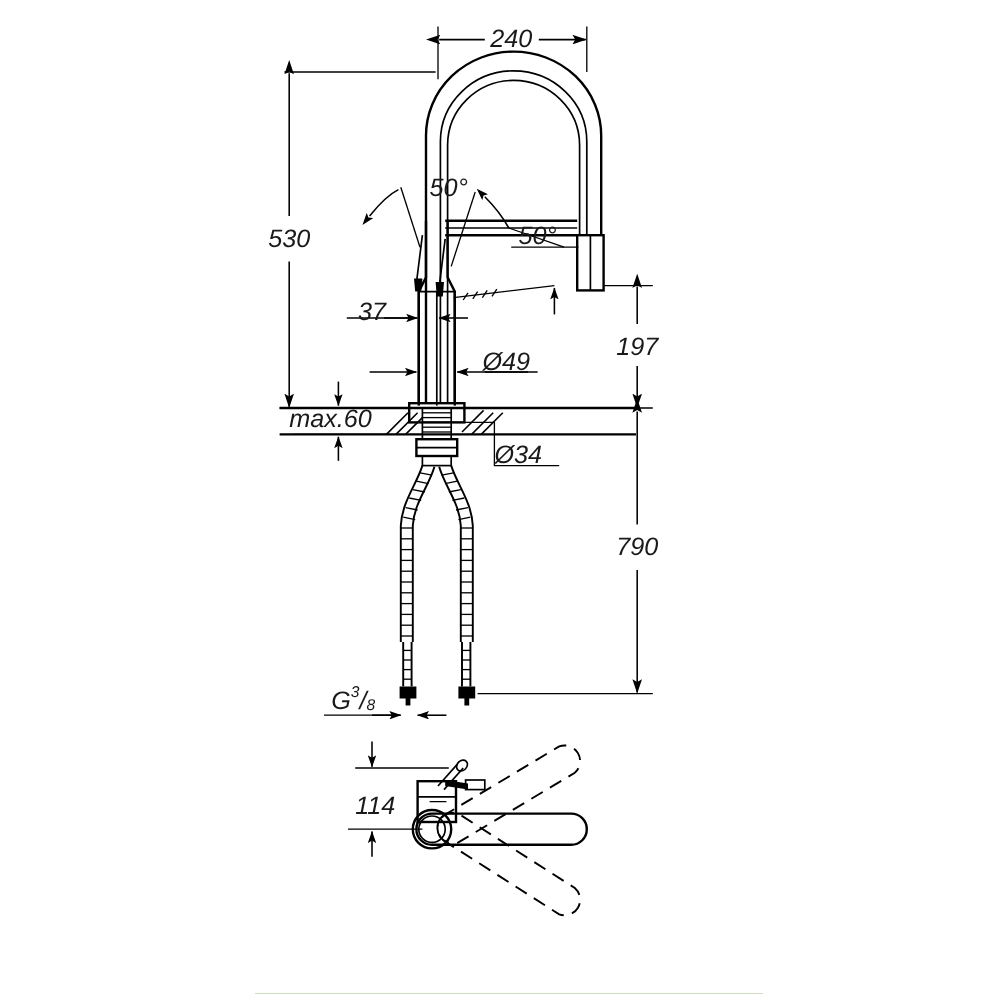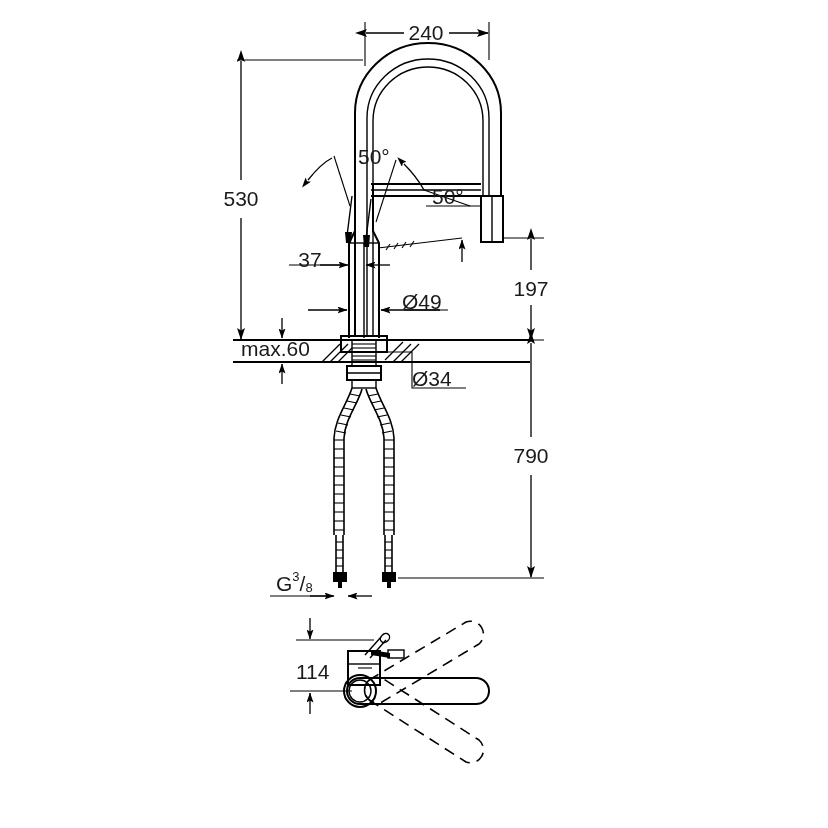--- a/index.html
+++ b/index.html
@@ -10,20 +10,21 @@
   }
   body {
     font-family: "Liberation Sans", sans-serif;
   }
   #drawing-root {
     position: relative;
     width: 828px;
     height: 828px;
     background: #4d7c0f;
     overflow: hidden;
+    font-style: italic;
   }
   #drawing-svg {
     display: block;
     width: 828px;
     height: 828px;
   }
   .dim-text {
     font-family: "Liberation Sans", sans-serif;
     font-size: 21px;
     fill: #1a1a1a;

